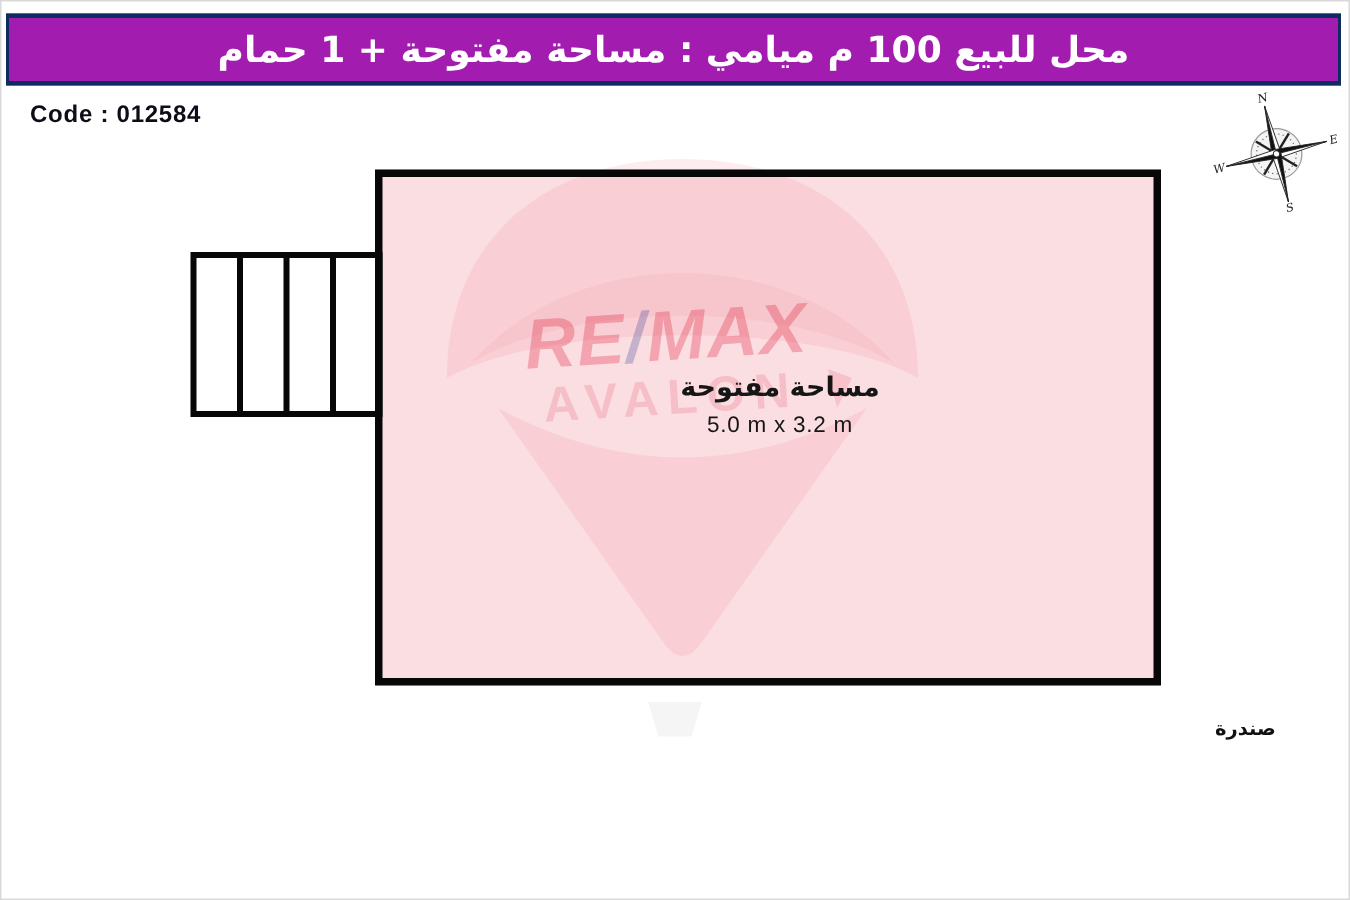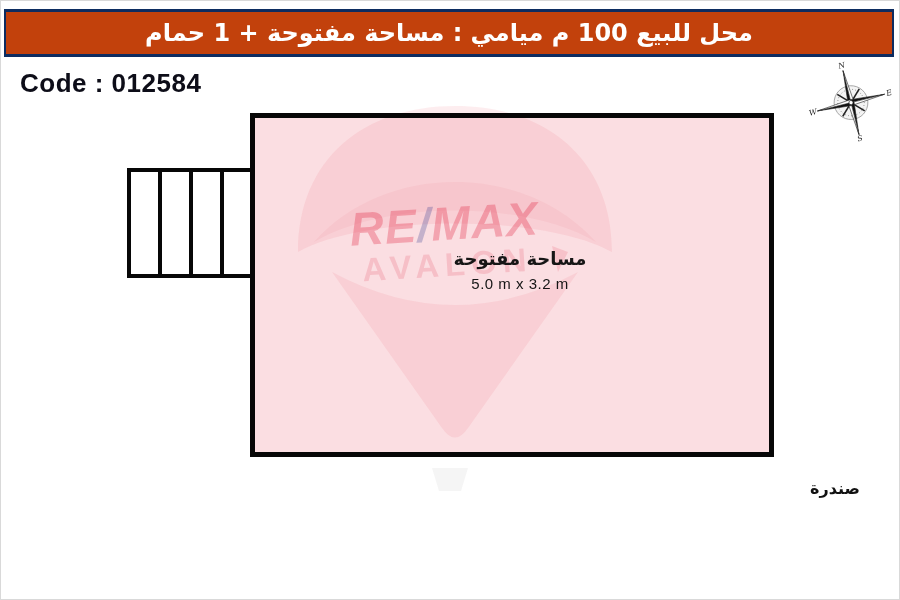--- a/index.html
+++ b/index.html
@@ -5,30 +5,30 @@
   html,body{margin:0;padding:0;}
   body{
     width:900px;height:600px;position:relative;background:#ffffff;
     font-family:"Liberation Sans",sans-serif;overflow:hidden;
   }
   .frame{position:absolute;inset:0;border:1px solid #d9d9d9;pointer-events:none;z-index:9;}
 
   
   .header-bar{
     position:absolute;left:4px;top:9px;width:890px;height:48px;box-sizing:border-box;
-    background:#c2410c;border:2px solid #0d2c60;border-top-width:3px;border-bottom-width:3px;
+    background:#a21caf;border:2px solid #0d2c60;border-top-width:3px;border-bottom-width:3px;
     display:flex;align-items:center;justify-content:center;z-index:5;
   }
   .header-bar .title{
     color:#ffffff;font-family:"DejaVu Sans",sans-serif;font-weight:bold;font-size:24px;
     direction:rtl;white-space:nowrap;letter-spacing:0;
   }
 
   .code-label{
-    position:absolute;left:20px;top:68px;font-weight:bold;font-size:26px;color:#0d0d18;
+    position:absolute;left:20px;top:68px;font-weight:bold;font-size:16px;color:#0d0d18;
     letter-spacing:0.5px;z-index:5;
   }
 
   
   .room-fill{position:absolute;left:250px;top:113px;width:524px;height:344px;background:#fbdee2;z-index:1;}
   .watermark{position:absolute;left:290px;top:100px;width:330px;height:400px;z-index:2;pointer-events:none;}
   .room-border{
     position:absolute;left:250px;top:113px;width:524px;height:344px;box-sizing:border-box;
     border:5px solid #070707;z-index:4;
   }
@@ -45,21 +45,21 @@
   .room-label .room-name{
     font-family:"DejaVu Sans",sans-serif;font-weight:bold;font-size:18px;color:#161616;direction:rtl;
   }
   .room-label .room-dims{
     font-family:"Liberation Sans",sans-serif;font-weight:normal;font-size:15px;color:#161616;
     margin-top:6px;letter-spacing:0.5px;
   }
 
   .loft-label{
     position:absolute;left:810px;top:479px;font-family:"DejaVu Sans",sans-serif;
-    font-weight:bold;font-size:16px;color:#111111;direction:rtl;z-index:5;
+    font-weight:bold;font-size:13px;color:#111111;direction:rtl;z-index:5;
   }
 
   .compass{position:absolute;left:806px;top:56px;width:90px;height:90px;z-index:5;}
 </style>
 </head>
 <body>
 
 <div class="frame"></div>
 
 <div class="header-bar">

